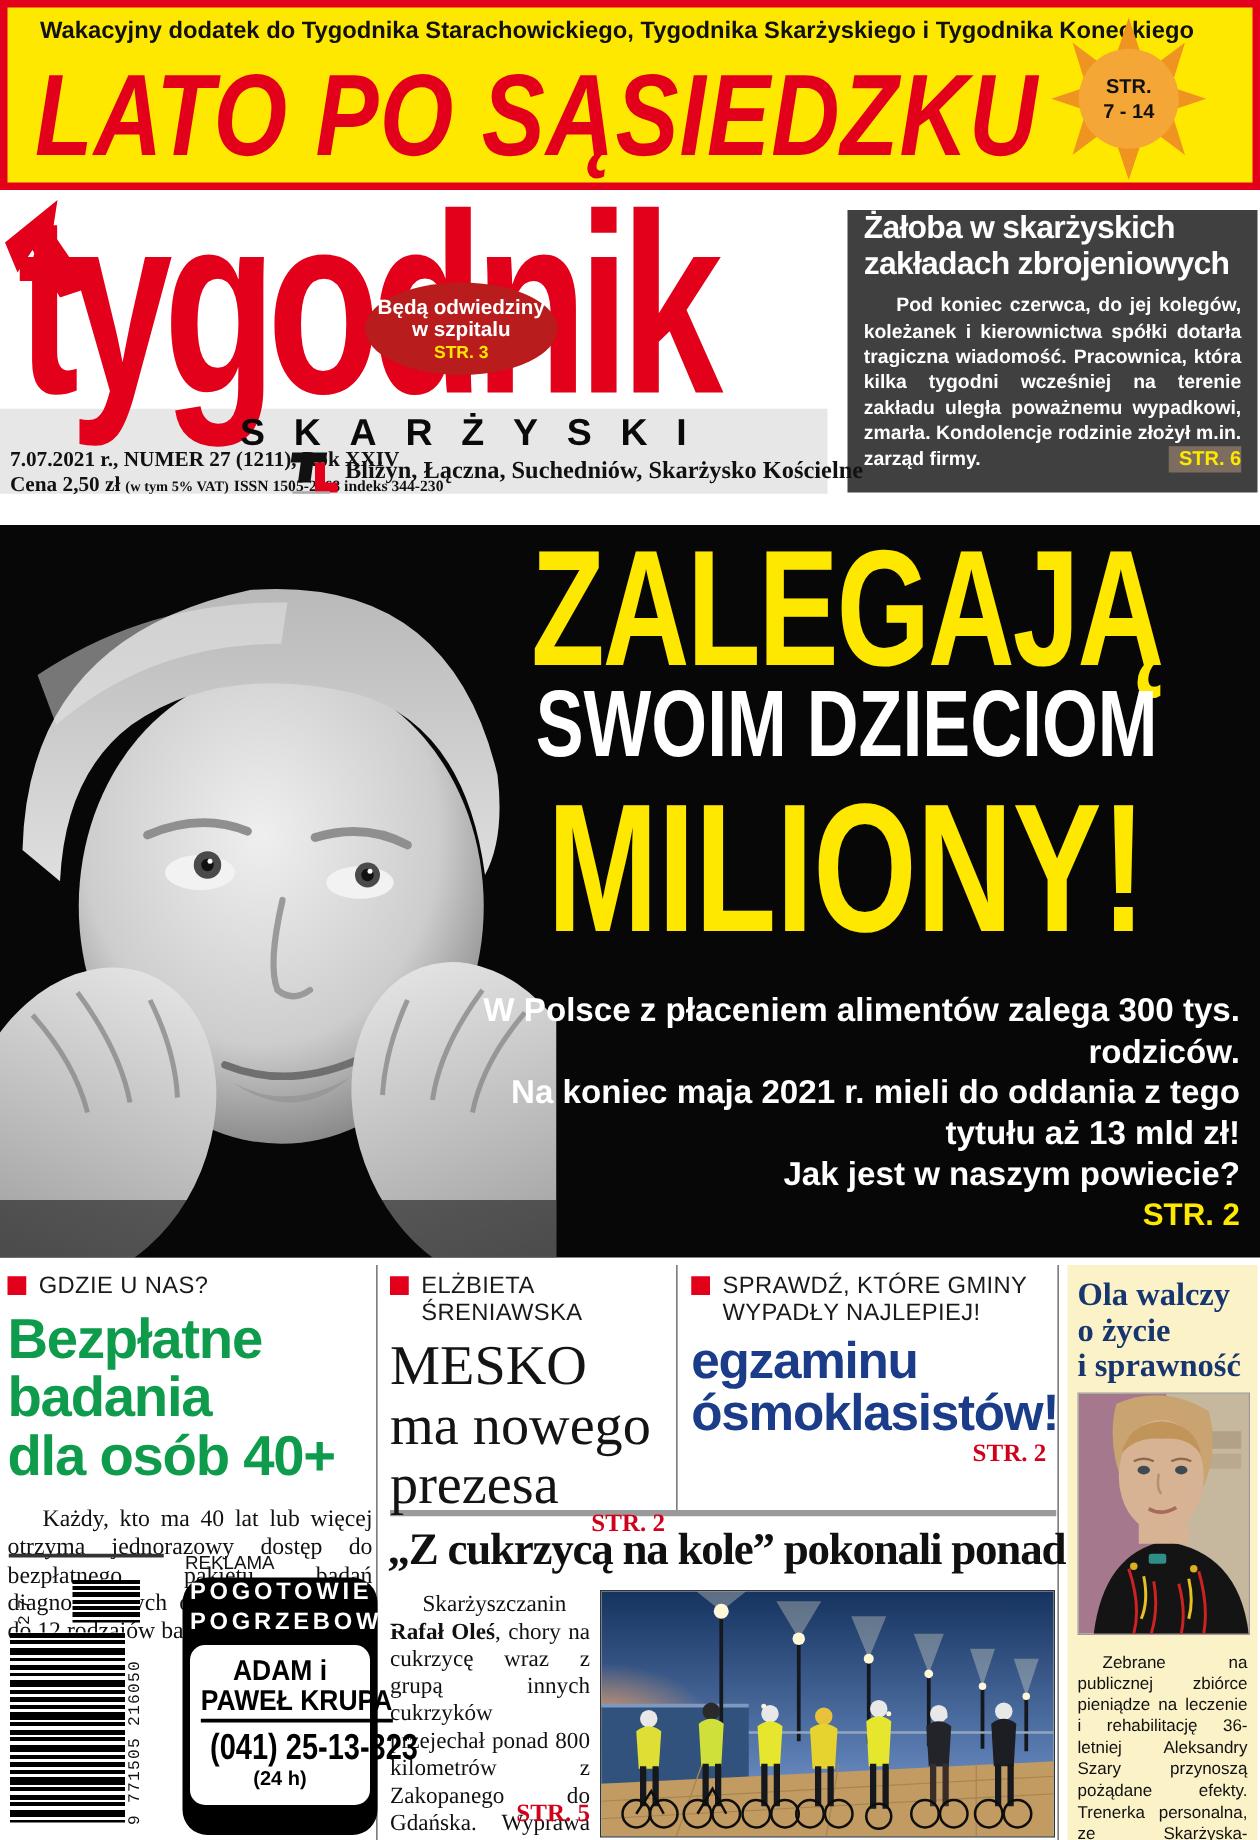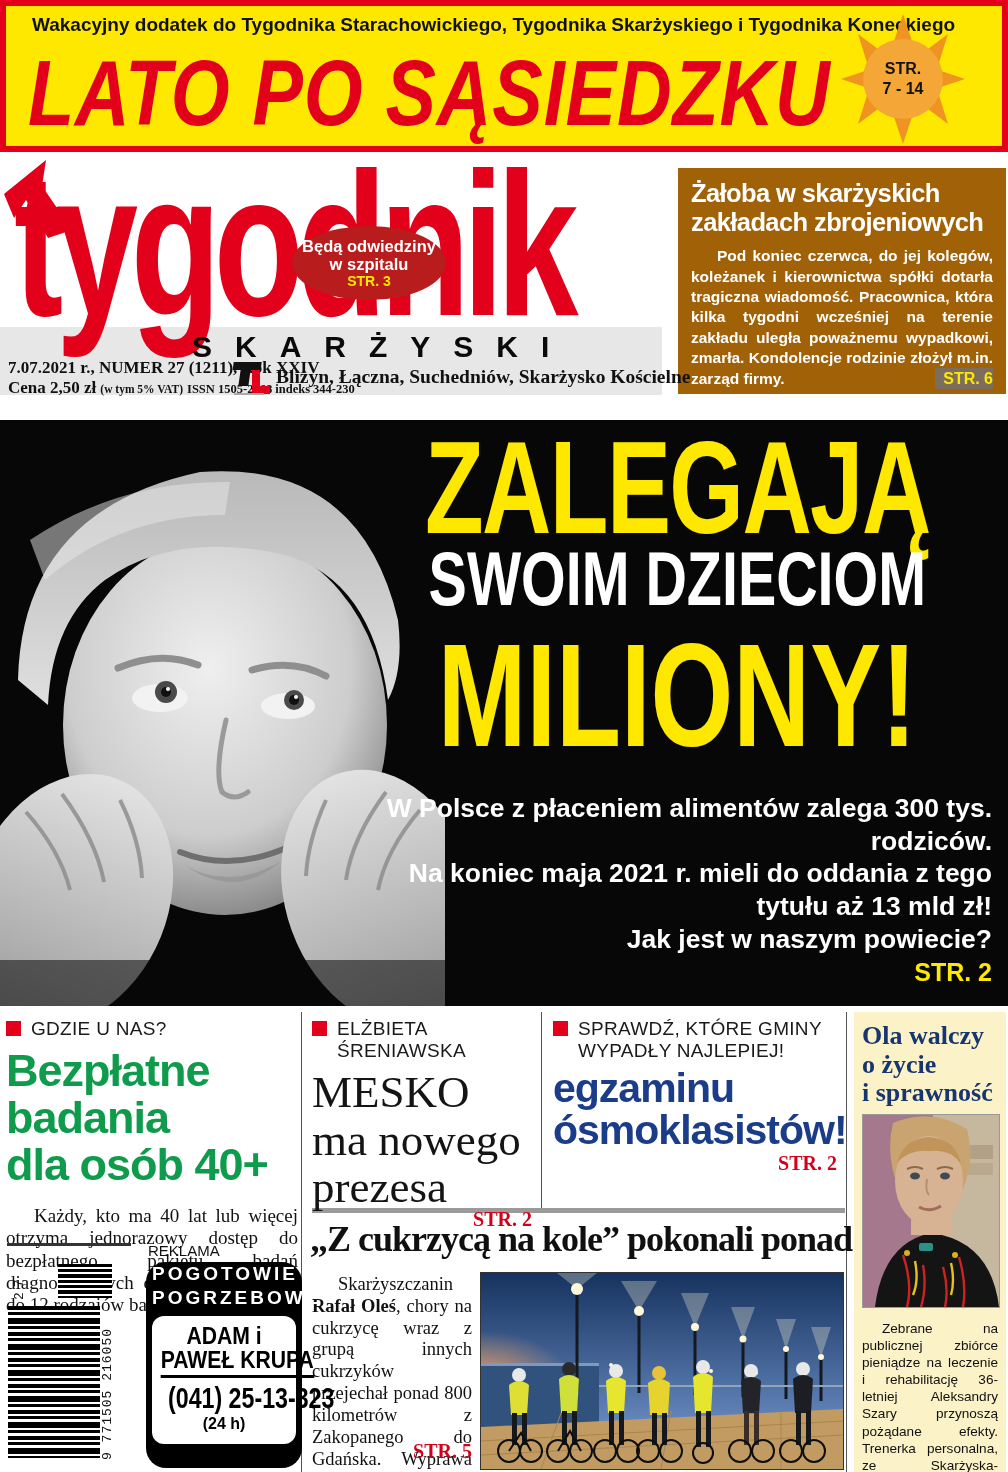--- a/index.html
+++ b/index.html
@@ -30,22 +30,22 @@
   .dateline{left:8px;top:358px;z-index:5;font-family:"Liberation Serif",serif;color:#111;line-height:1.15;}
   .dateline .dl1{font-size:17px;font-weight:bold;}
   .dateline .price{font-size:17px;font-weight:bold;}
   .dateline .vat{font-size:11.5px;font-weight:bold;}
   .dateline .issn{font-size:12.5px;font-weight:bold;}
   .tl-logo{left:232px;top:360px;z-index:5;width:40px;height:36px;}
   .regions{left:276px;top:366px;z-index:5;font-family:"Liberation Serif",serif;
            font-size:19.5px;font-weight:bold;color:#111;white-space:nowrap;text-align:center;}
 
   
-  .mourning{left:678px;top:168px;width:328px;height:226px;background:#a16207;
-            box-sizing:border-box;padding:11px 13px;}
+  .mourning{left:678px;top:168px;width:328px;height:226px;background:#404040;
+            box-sizing:border-box;padding:0 13px;}
   .mourning h2{margin:0 0 10px 0;color:#fff;font-size:25.5px;line-height:1.12;letter-spacing:-.6px;}
   .mourning p{margin:0;color:#fff;font-size:15.5px;font-weight:bold;line-height:1.32;
               text-align:justify;position:relative;}
   .mourning p .ind{display:inline-block;width:26px;}
   .mourning .pg{position:absolute;right:0;bottom:0;color:#FFE800;font-weight:bold;font-size:16px;background:#7C6D5E;padding-left:8px;}
 
   
   .hero{left:0;top:420px;width:1008px;height:586px;background:#070707;}
   .hero-photo{left:0;top:420px;width:445px;height:586px;}
   .hero-right{left:352px;top:424px;width:650px;height:580px;display:flex;flex-direction:column;

